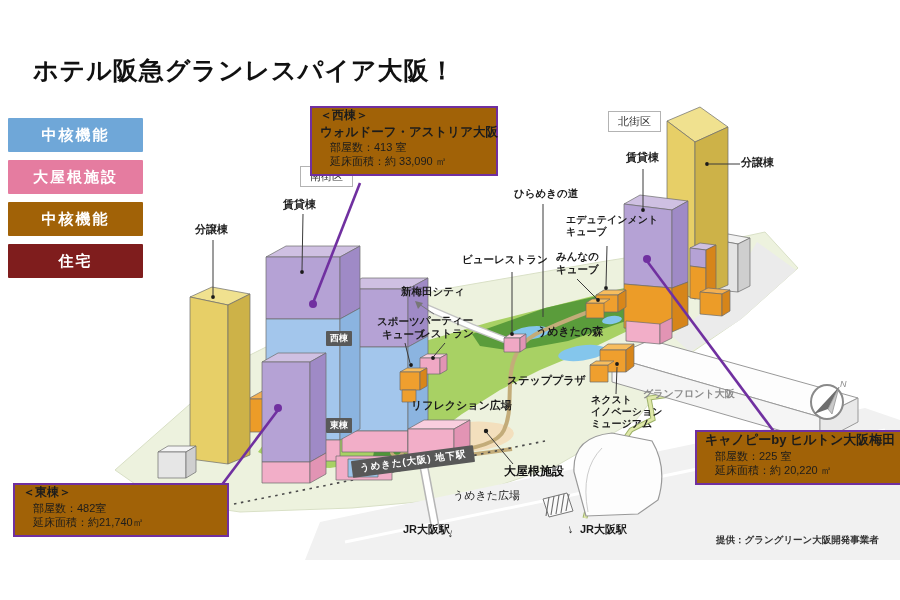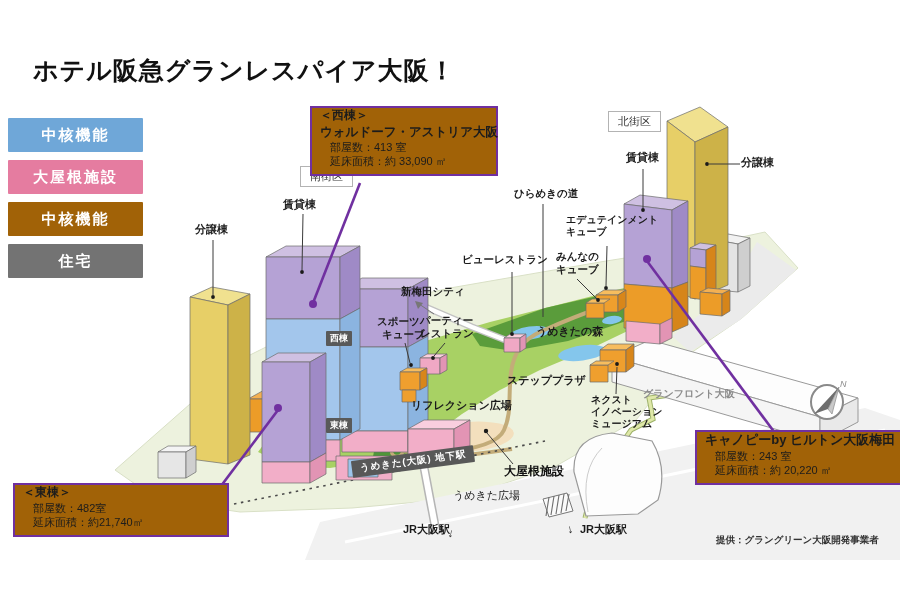--- a/index.html
+++ b/index.html
@@ -6,21 +6,21 @@
   .stage{position:relative;width:900px;height:600px;background:#ffffff;overflow:hidden;
          font-family:"Liberation Sans","DejaVu Sans",sans-serif;color:#1c1c1c;}
   .stage svg{position:absolute;left:0;top:0;}
   .abs{position:absolute;white-space:nowrap;}
   .title{left:33px;top:54px;font-size:25px;font-weight:900;letter-spacing:1px;color:#111;}
   
   .legend{left:8px;top:118px;width:135px;}
   .legend-item{width:135px;height:34px;margin-bottom:8px;display:flex;align-items:center;justify-content:center;
                color:#fff;font-size:15px;font-weight:700;letter-spacing:2px;border-radius:1px;}
   .lg0{background:#6FA7D8;} .lg1{background:#E57CA0;} .lg2{background:#A58FC6;}
-  .lg3{background:#a16207;text-align:center;} .lg4{background:#737373;}
+  .lg3{background:#a16207;text-align:center;} .lg4{background:#7f1d1d;}
   
   .callout{border:2.5px solid #7030A0;background:#a16207;padding:0 8px 6px;line-height:1.3;z-index:5;}
   .callout .hd{font-size:12px;font-weight:700;}
   .callout .nm{font-size:12.5px;font-weight:700;}
   .callout .dt{font-size:11px;padding-left:10px;}
   .box-west{left:310px;top:106px;width:168px;}
   .box-east{left:13px;top:483px;width:196px;}
   .box-canopy{left:695px;top:430px;width:190px;}
   .box-canopy .nm{font-size:13px;}
   
@@ -271,21 +271,21 @@
   <div class="dt">部屋数：413 室</div>
   <div class="dt">延床面積：約 33,090 ㎡</div>
 </div>
 <div class="abs callout box-east">
   <div class="hd">＜東棟＞</div>
   <div class="dt">部屋数：482室</div>
   <div class="dt">延床面積：約21,740㎡</div>
 </div>
 <div class="abs callout box-canopy">
   <div class="nm">キャノピーby ヒルトン大阪梅田</div>
-  <div class="dt">部屋数：243 室</div>
+  <div class="dt">部屋数：225 室</div>
   <div class="dt">延床面積：約 20,220 ㎡</div>
 </div>
 
 <div class="abs district d-south">南街区</div>
 <div class="abs district d-north">北街区</div>
 
 <div class="abs bl" style="left:283px;top:197px;">賃貸棟</div>
 <div class="abs bl" style="left:195px;top:222px;">分譲棟</div>
 <div class="abs bl" style="left:626px;top:150px;">賃貸棟</div>
 <div class="abs bl" style="left:741px;top:155px;">分譲棟</div>

